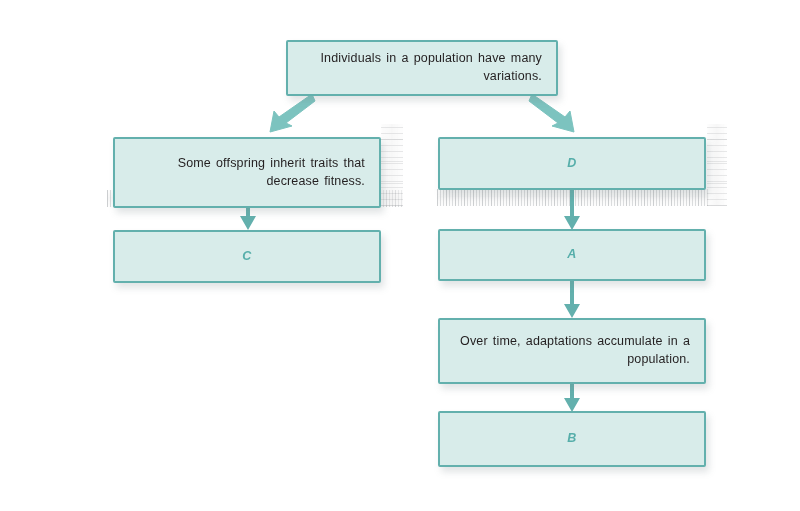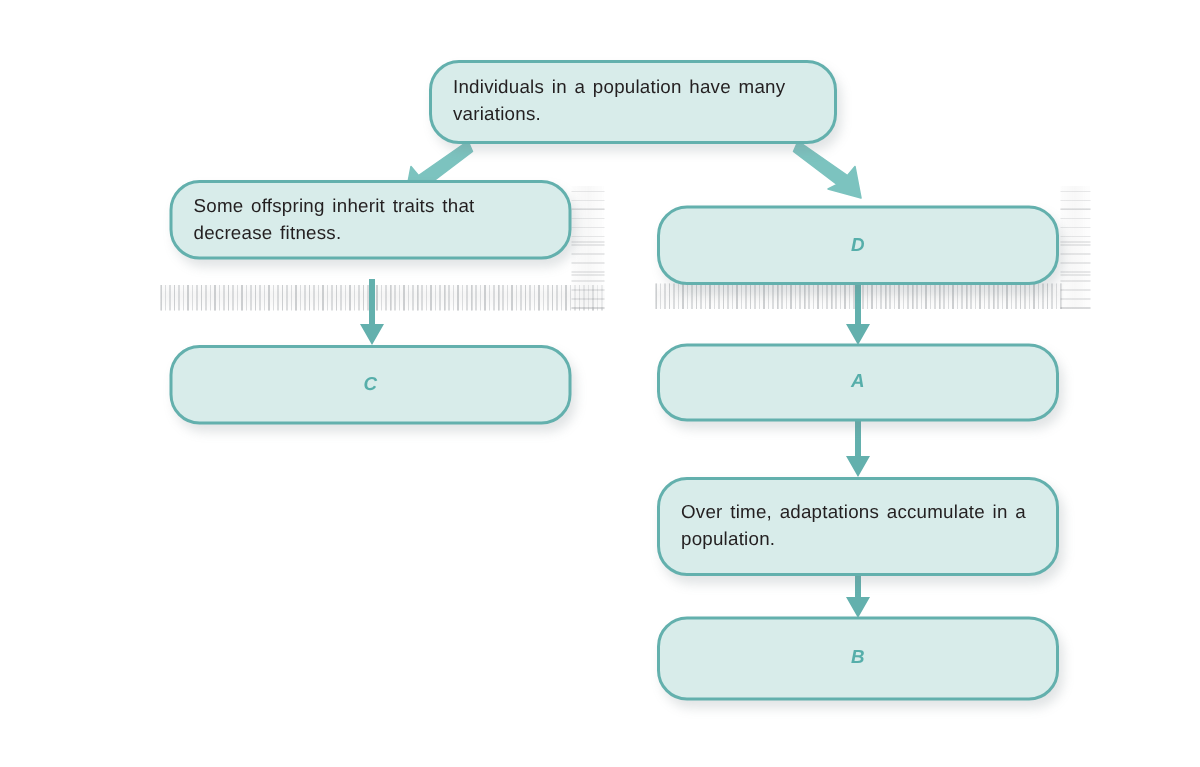--- a/index.html
+++ b/index.html
@@ -60,25 +60,25 @@
         rgba(236,236,236,0.7) 50%,
         rgba(253,253,253,0.9) 100%);
   }
 
   
   .node {
     position: absolute;
     box-sizing: border-box;
     background: #d8ecea;
     border: 2.5px solid #63b0ad;
-    border-radius: 20px;
+    border-radius: 2px;
     display: flex;
     align-items: center;
     justify-content: center;
-    text-align: left;
+    text-align: right;
     box-shadow: 3px 5px 7px rgba(120,130,135,0.22);
     padding: 6px 14px;
   }
   .node-text {
     font-size: 12.5px;
     line-height: 1.42;
     color: #231f20;
     letter-spacing: 0.15px;
     word-spacing: 1.5px;
   }
@@ -140,21 +140,21 @@
   <div class="arrow" style="left:560px; top:368px; width:24px; height:46px;">
     <svg width="24" height="46" viewBox="0 0 24 46">
       <path d="M10 0 H14 V30 H20 L12 44 L4 30 H10 Z" fill="#63b0ad"></path>
     </svg>
   </div>
 
   <div class="node" style="left:286px; top:40px; width:272px; height:56px;">
     <span class="node-text">Individuals in a population have many variations.</span>
   </div>
 
-  <div class="node" style="left:113px; top:120px; width:268px; height:53px;">
+  <div class="node" style="left:113px; top:137px; width:268px; height:71px;">
     <span class="node-text">Some offspring inherit traits that decrease fitness.</span>
   </div>
 
   <div class="node node-blank" style="left:113px; top:230px; width:268px; height:53px;">
     <span class="node-text">C</span>
   </div>
 
   <div class="node node-blank" style="left:438px; top:137px; width:268px; height:53px;">
     <span class="node-text">D</span>
   </div>

